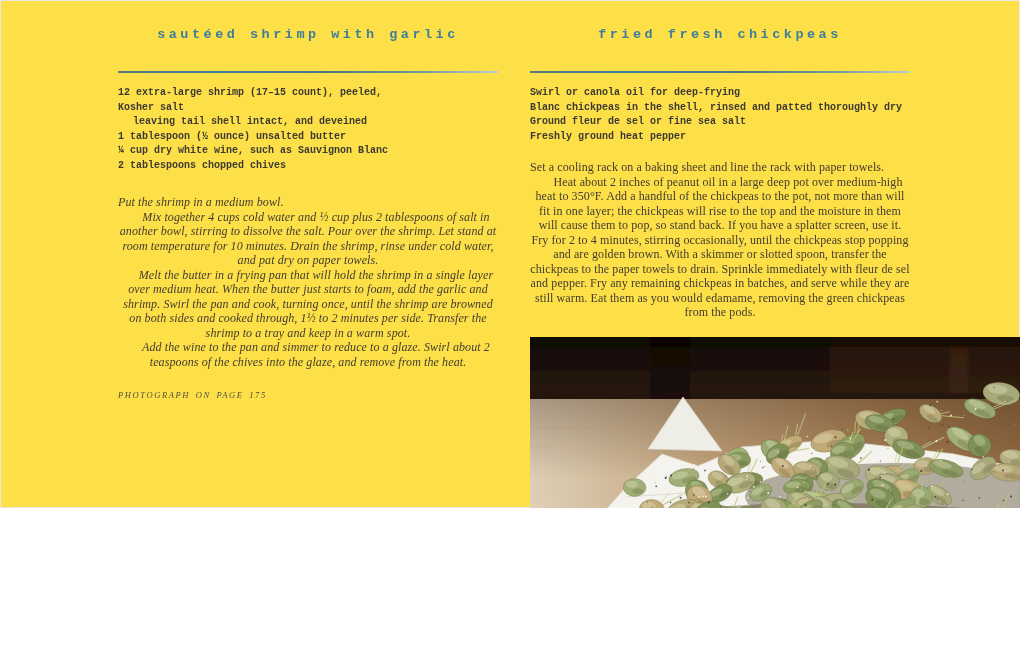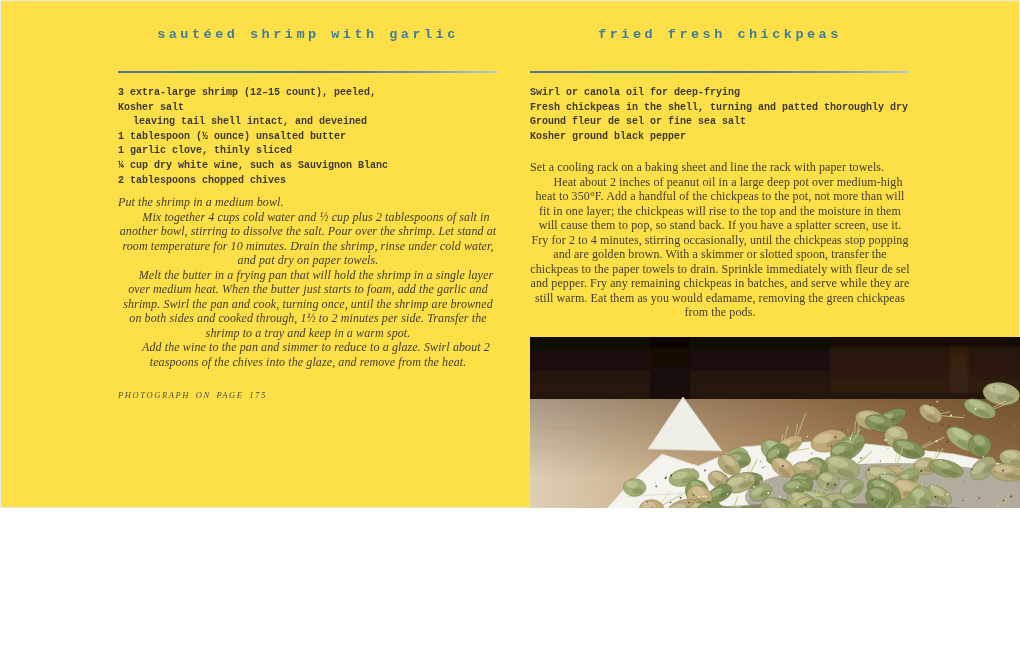--- a/index.html
+++ b/index.html
@@ -48,45 +48,44 @@
 </style>
 </head>
 <body>
 
 <div id="page">
 
   <div class="column" id="col-left">
     <div class="recipe-title">sautéed shrimp with garlic</div>
     <div class="title-rule"></div>
     <div class="ingredients">
-      <div class="ingredient-line">3 extra-large shrimp (12–15 count), peeled,</div>
+      <div class="ingredient-line">12 extra-large shrimp (17–15 count), peeled,</div>
       <div class="ingredient-line">Kosher salt</div>
       <div class="ingredient-line cont">leaving tail shell intact, and deveined</div>
       <div class="ingredient-line">1 tablespoon (½ ounce) unsalted butter</div>
-      <div class="ingredient-line">1 garlic clove, thinly sliced</div>
       <div class="ingredient-line">¼ cup dry white wine, such as Sauvignon Blanc</div>
       <div class="ingredient-line">2 tablespoons chopped chives</div>
     </div>
     <div class="method">
       <p>Put the shrimp in a medium bowl.</p>
       <p class="indent">Mix together 4 cups cold water and ½ cup plus 2 tablespoons of salt in another bowl, stirring to dissolve the salt. Pour over the shrimp. Let stand at room temperature for 10 minutes. Drain the shrimp, rinse under cold water, and pat dry on paper towels.</p>
       <p class="indent">Melt the butter in a frying pan that will hold the shrimp in a single layer over medium heat. When the butter just starts to foam, add the garlic and shrimp. Swirl the pan and cook, turning once, until the shrimp are browned on both sides and cooked through, 1½ to 2 minutes per side. Transfer the shrimp to a tray and keep in a warm spot.</p>
       <p class="indent">Add the wine to the pan and simmer to reduce to a glaze. Swirl about 2 teaspoons of the chives into the glaze, and remove from the heat.</p>
       <div class="photo-credit">PHOTOGRAPH ON PAGE 175</div>
     </div>
   </div>
 
   <div class="column" id="col-right">
     <div class="recipe-title">fried fresh chickpeas</div>
     <div class="title-rule"></div>
     <div class="ingredients">
       <div class="ingredient-line">Swirl or canola oil for deep-frying</div>
-      <div class="ingredient-line">Fresh chickpeas in the shell, turning and patted thoroughly dry</div>
+      <div class="ingredient-line">Blanc chickpeas in the shell, rinsed and patted thoroughly dry</div>
       <div class="ingredient-line">Ground fleur de sel or fine sea salt</div>
-      <div class="ingredient-line">Kosher ground black pepper</div>
+      <div class="ingredient-line">Freshly ground heat pepper</div>
     </div>
     <div class="method">
       <p>Set a cooling rack on a baking sheet and line the rack with paper towels.</p>
       <p class="indent">Heat about 2 inches of peanut oil in a large deep pot over medium-high heat to 350°F. Add a handful of the chickpeas to the pot, not more than will fit in one layer; the chickpeas will rise to the top and the moisture in them will cause them to pop, so stand back. If you have a splatter screen, use it. Fry for 2 to 4 minutes, stirring occasionally, until the chickpeas stop popping and are golden brown. With a skimmer or slotted spoon, transfer the chickpeas to the paper towels to drain. Sprinkle immediately with fleur de sel and pepper. Fry any remaining chickpeas in batches, and serve while they are still warm. Eat them as you would edamame, removing the green chickpeas from the pods.</p>
     </div>
   </div>
 
   <div id="photo">
     <svg width="490" height="258" viewBox="0 0 490 258" xmlns="http://www.w3.org/2000/svg">
       <defs>

